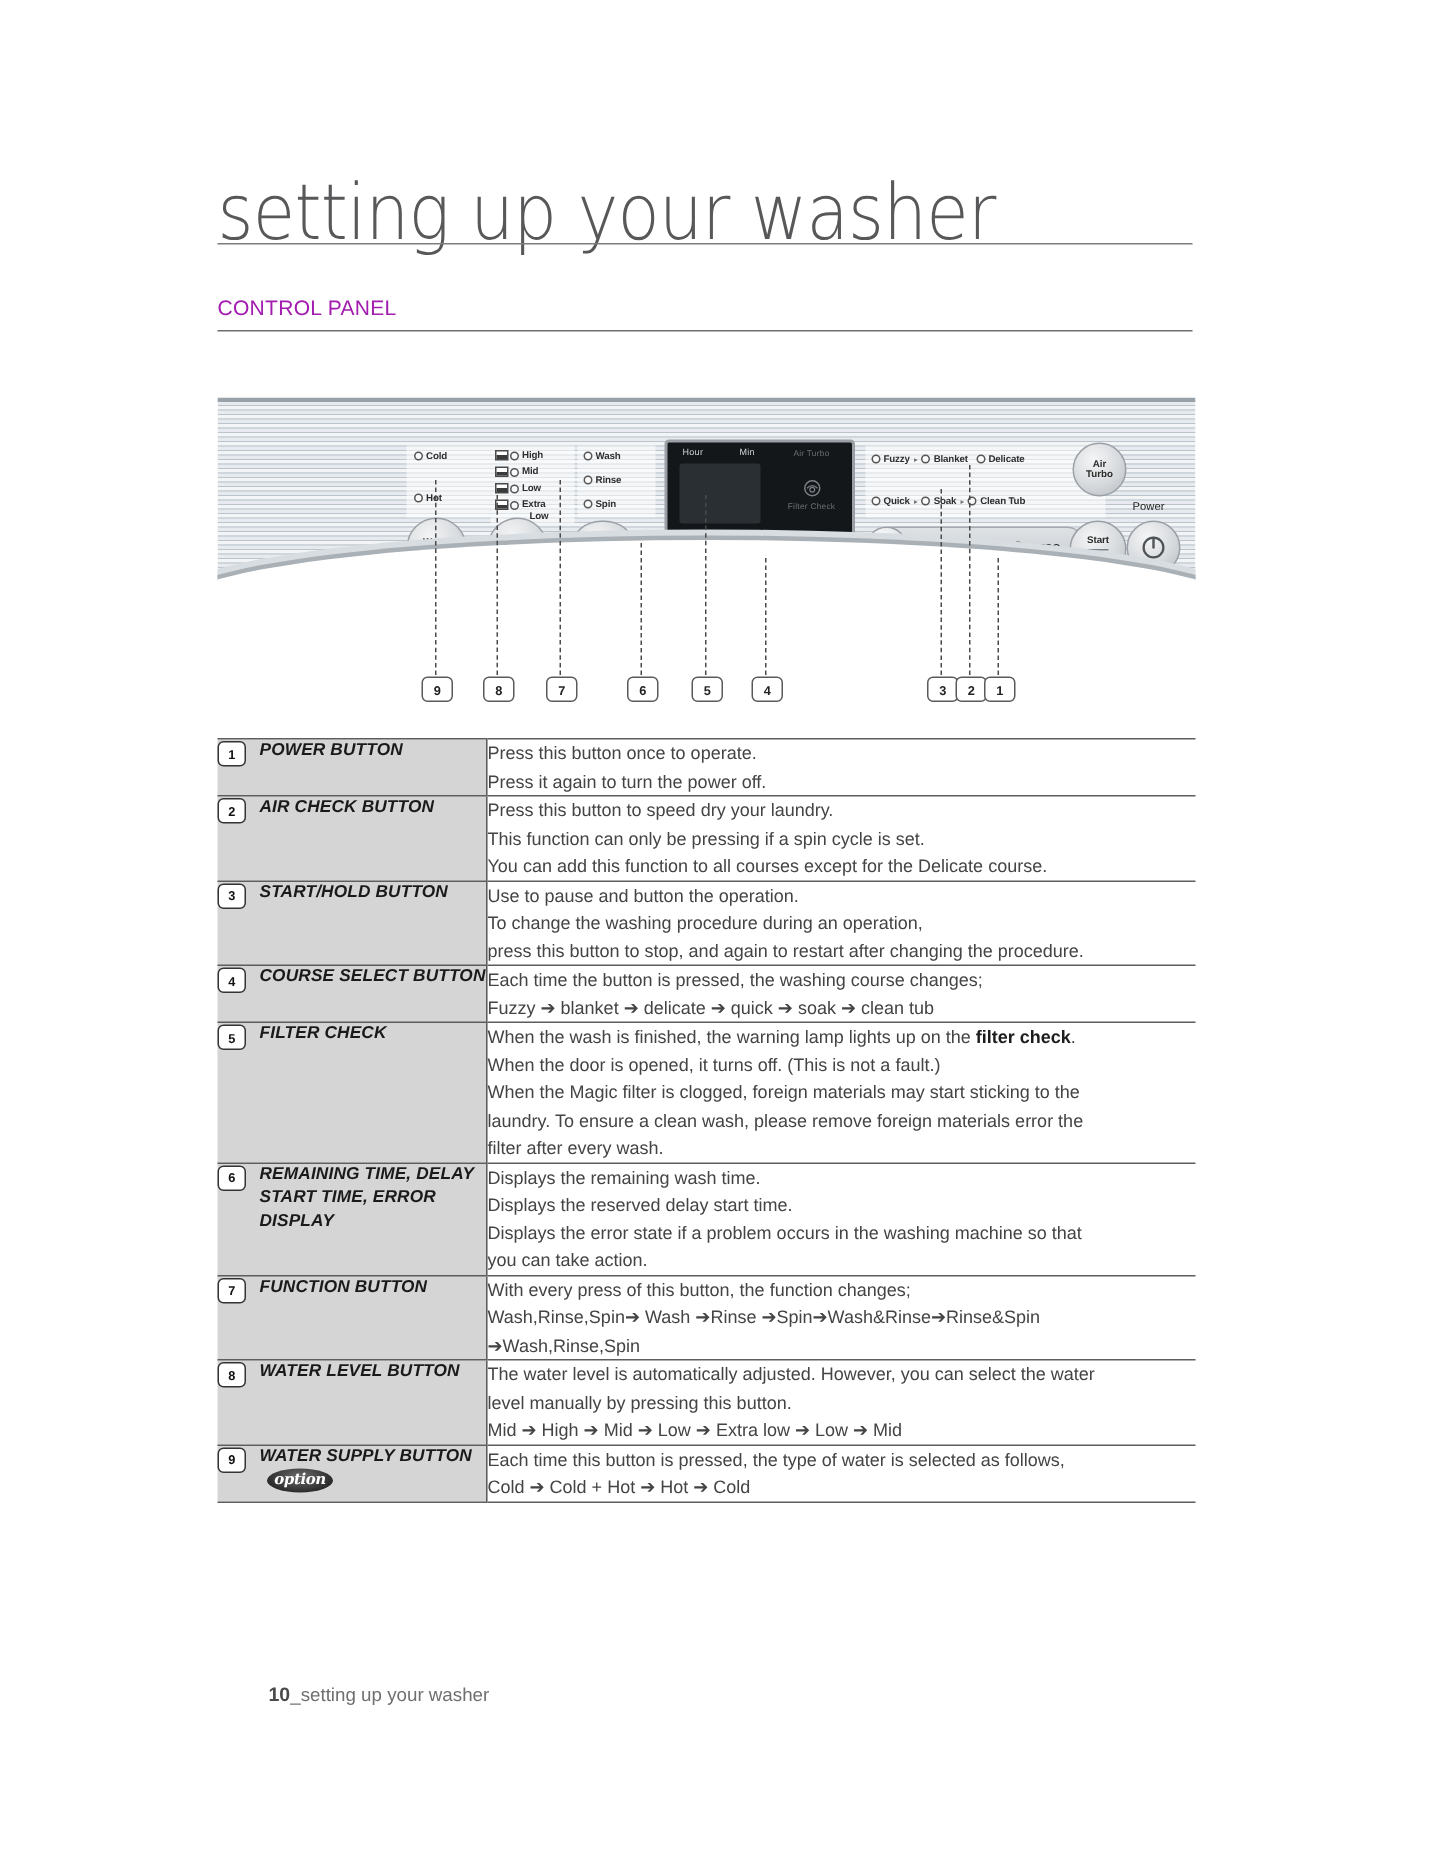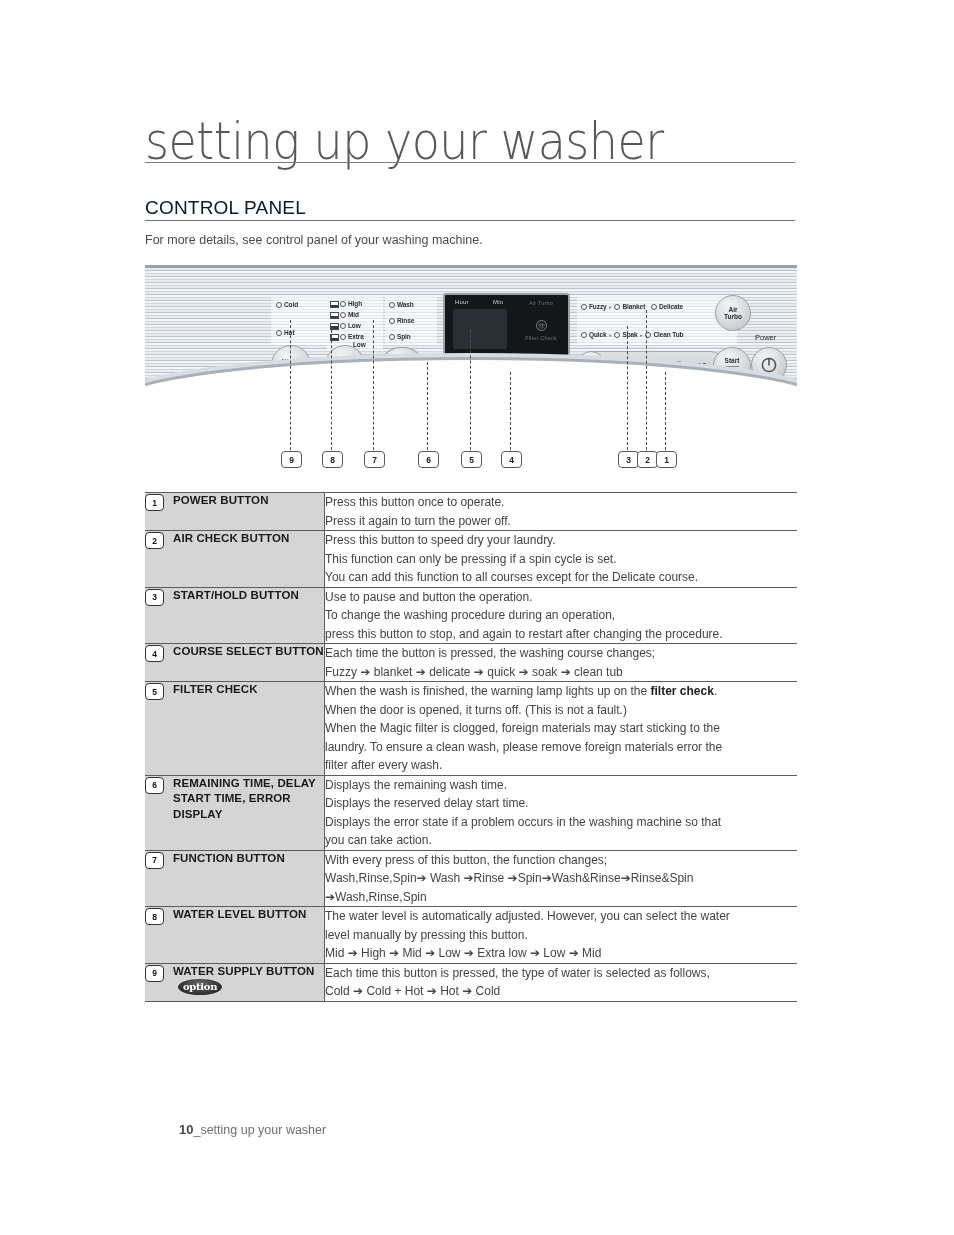--- a/index.html
+++ b/index.html
@@ -15,21 +15,21 @@
     position:absolute;left:145px;top:112px;width:650px;
     font-family:"DejaVu Sans",sans-serif;
     font-weight:300;font-size:46px;line-height:52px;
     color:#58585a;letter-spacing:-0.5px;
     transform:scaleY(1.12);transform-origin:left top;
   }
   .title-rule{position:absolute;left:145px;top:162px;width:650px;height:1px;background:#7d7d7d;}
 
   .section-title{
     position:absolute;left:145px;top:197px;
-    font-size:19px;font-weight:400;letter-spacing:.2px;color:#0f172a;
+    font-size:14px;font-weight:400;letter-spacing:.2px;color:#a21caf;
   }
   .section-rule{position:absolute;left:145px;top:220px;width:650px;height:1px;background:#6e6e6e;}
 
   .intro{position:absolute;left:145px;top:233px;font-size:12.5px;color:#4a4a4a;}
 
   
   .panel-wrap{position:absolute;left:145px;top:265px;width:652px;height:125px;overflow:hidden;}
   .panel-body{
     position:absolute;left:0;top:0;width:652px;height:118px;
     background:
@@ -108,21 +108,21 @@
   .c-left{
     width:179px;background:#d5d5d5;border-right:1px solid #5d5d5d;
     padding:9px 6px 9px 10px;
   }
   .c-left-inner{display:flex;align-items:flex-start;gap:9px;}
   .num{
     flex:0 0 auto;width:17px;height:15px;border:1px solid #333;border-radius:4px;
     background:#fff;display:flex;align-items:center;justify-content:center;
     font-size:8.5px;font-weight:700;color:#111;margin-top:1px;
   }
-  .row-title{font-size:11.5px;font-weight:700;color:#1a1a1a;line-height:15.5px;letter-spacing:.1px;}
+  .row-title{font-size:11.5px;font-weight:700;color:#1a1a1a;line-height:15.5px;letter-spacing:.1px;font-style:italic;}
   .c-right{padding:8px 6px 8px 11px;font-size:12px;line-height:18.5px;color:#444;}
   .c-right p{margin:0;}
   .c-right b{color:#1c1c1c;font-weight:700;}
 
   .option-badge{
     display:inline-block;vertical-align:middle;margin-left:5px;
     width:44px;height:16px;border-radius:50%;
     background:radial-gradient(ellipse at 50% 35%,#6d6d6d 0%,#2c2c2c 70%,#1a1a1a 100%);
     color:#fff;font-family:"DejaVu Serif",serif;font-weight:700;font-size:10px;
     text-align:center;line-height:16px;letter-spacing:-.3px;
@@ -133,21 +133,20 @@
 </style>
 </head>
 <body>
 
 <div class="page">
 
   <div class="chapter-title">setting up your washer</div>
   <div class="title-rule"></div>
   <div class="section-title">CONTROL PANEL</div>
   <div class="section-rule"></div>
-  <div class="intro">For more details, see control panel of your washing machine.</div>
 
   <div class="panel-wrap">
     <div class="panel-body"></div>
     <div class="panel-top-edge"></div>
 
     <div class="ind-box" style="left:126px;top:32px;width:56px;height:48px;"></div>
     <div class="lbl" style="left:131px;top:36px;"><span class="led"></span><b>Cold</b></div>
     <div class="lbl" style="left:131px;top:64px;"><span class="led"></span><b>Hot</b></div>
 
     <div class="ind-box" style="left:182px;top:32px;width:56px;height:52px;"></div>

